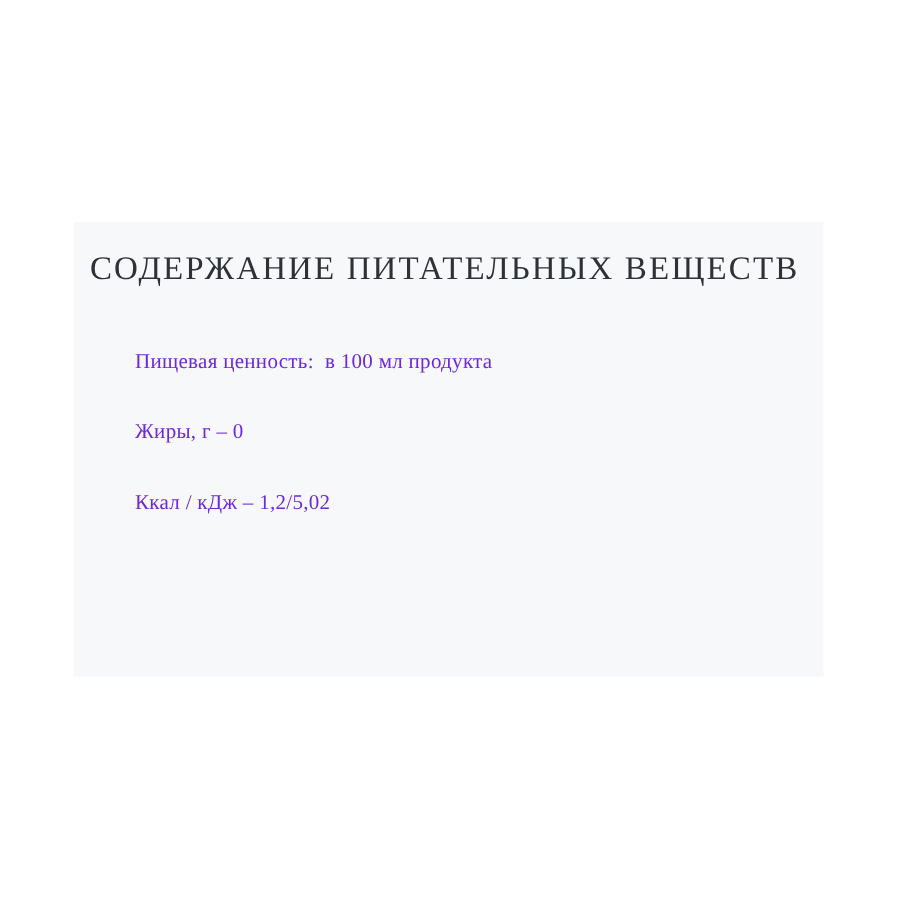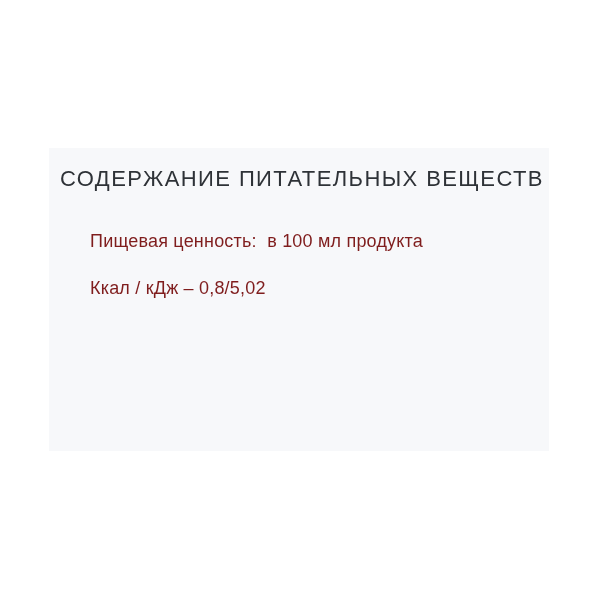--- a/index.html
+++ b/index.html
@@ -6,21 +6,21 @@
     margin: 0;
     padding: 0;
     background: #ffffff;
   }
   .page {
     position: relative;
     width: 600px;
     height: 600px;
     background: #ffffff;
     overflow: hidden;
-    font-family: Liberation Sans, sans-serif;
+    font-family: Liberation Serif, serif;
   }
   .panel {
     position: absolute;
     left: 49px;
     top: 148px;
     width: 500px;
     height: 303px;
     background: #f7f8fa;
   }
   .panel-title {
@@ -37,31 +37,32 @@
   }
   .rows {
     position: absolute;
     left: 41px;
     top: 70px;
     right: 10px;
   }
   .row {
     line-height: 47px;
     height: 47px;
-    font-size: 18px;
+    font-size: 14px;
     font-weight: 400;
     letter-spacing: 0.2px;
-    color: #7f1d1d;
+    color: #6d28d9;
     white-space: pre-wrap;
   }
 </style>
 </head>
 <body>
 
 <div class="page">
   <section class="panel">
     <h1 class="panel-title">СОДЕРЖАНИЕ ПИТАТЕЛЬНЫХ ВЕЩЕСТВ</h1>
     <div class="rows">
       <div class="row">Пищевая ценность:  в 100 мл продукта</div>
-      <div class="row">Ккал / кДж – 0,8/5,02</div>
+      <div class="row">Жиры, г – 0</div>
+      <div class="row">Ккал / кДж – 1,2/5,02</div>
     </div>
   </section>
 </div>
 
 </body></html>

